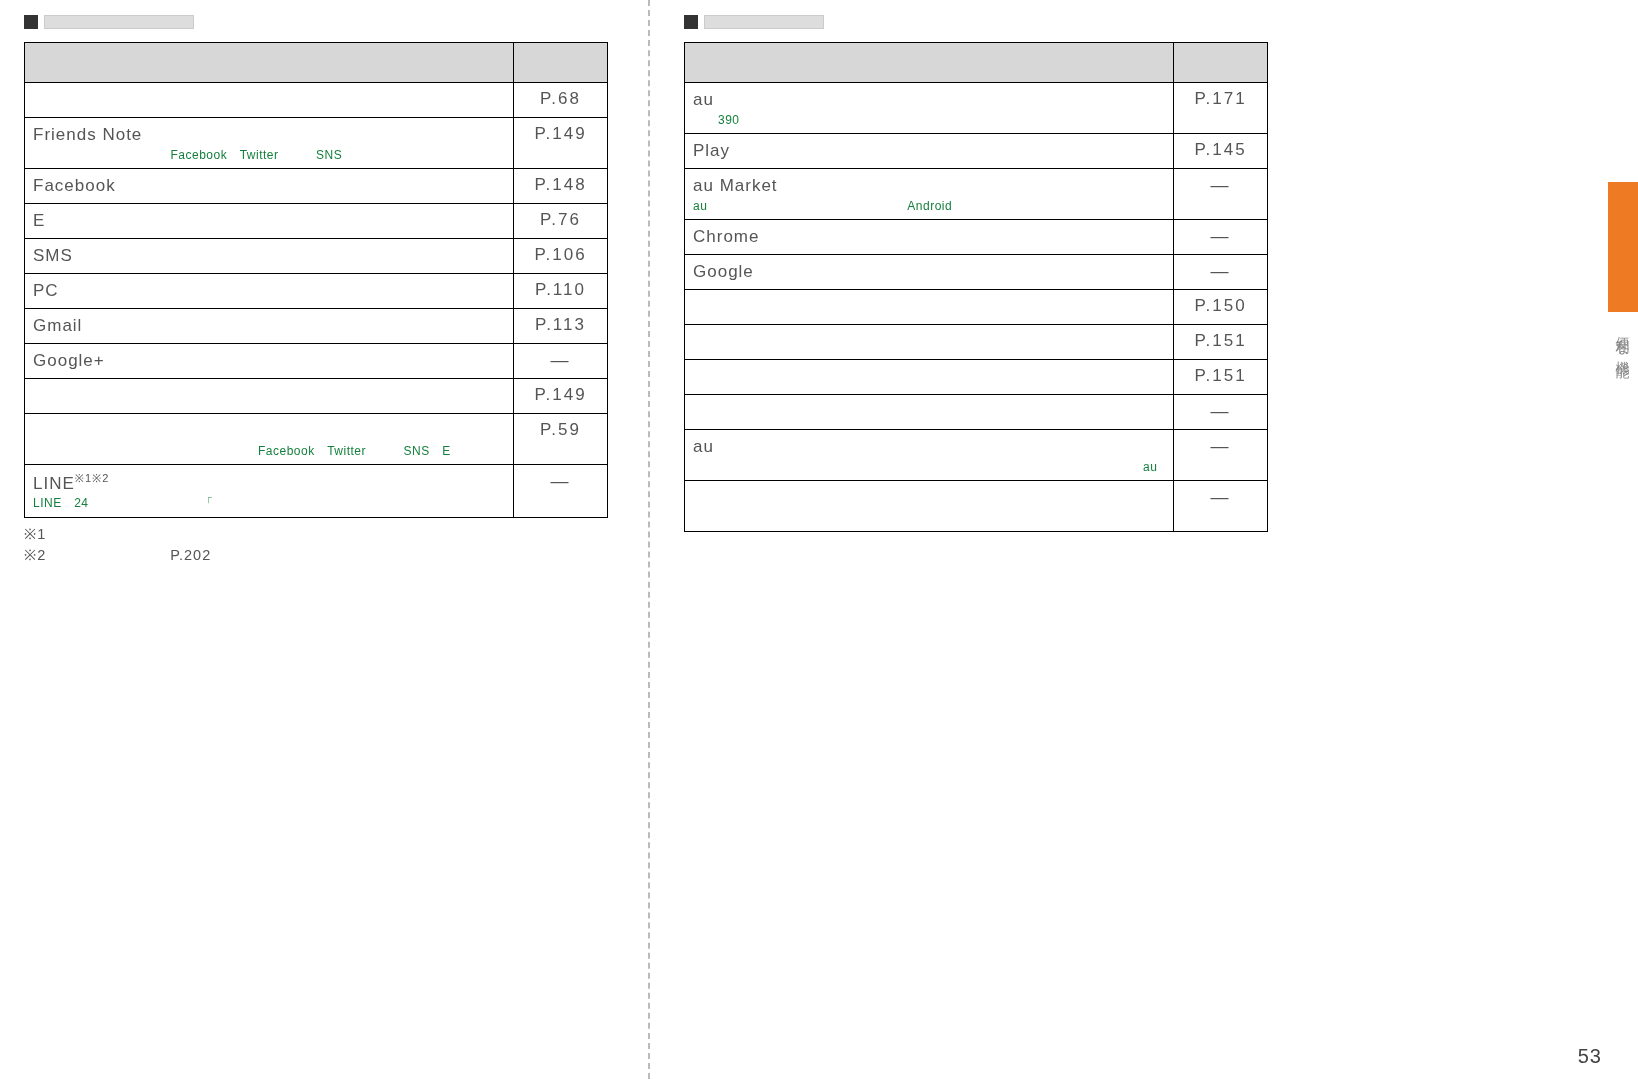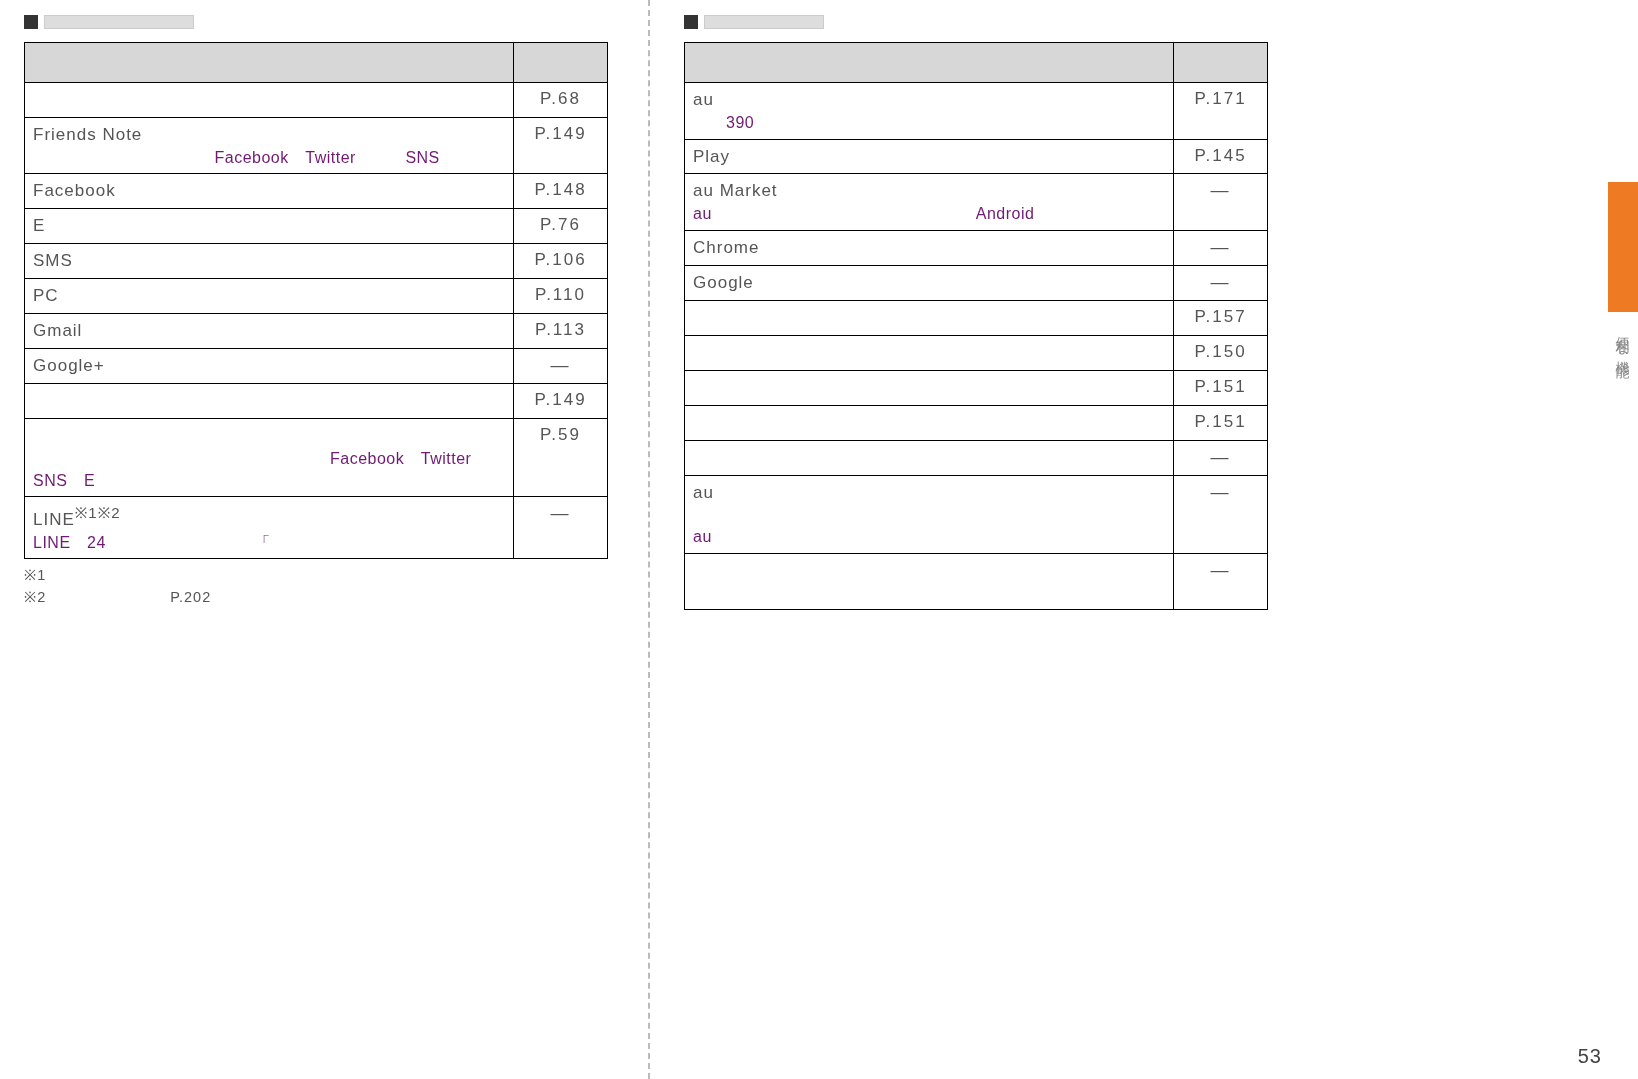--- a/index.html
+++ b/index.html
@@ -69,22 +69,22 @@
       height: 40px;
     }
     .ref-col { width: 94px; text-align: center; }
     .name-cell {
       font-size: 17px;
       line-height: 1.35;
       letter-spacing: 1px;
       word-break: break-all;
     }
     .desc {
-      font-size: 16px;
-      color: #701a75;
+      font-size: 12px;
+      color: #15803d;
       letter-spacing: 0.5px;
     }
     .ref-cell {
       text-align: center;
       font-size: 17px;
       letter-spacing: 2px;
     }
     .dash { font-size: 18px; }
     .footnotes {
       margin-top: 6px;
@@ -112,21 +112,21 @@
       height: 90px;
     }
     .pagenum {
       position: absolute;
       right: 36px;
       bottom: 11px;
       font-size: 20px;
       color: #444;
       letter-spacing: 1px;
     }
-    sup { font-size: 15px; vertical-align: super; }
+    sup { font-size: 11px; vertical-align: super; }
   </style>
 </head>
 <body>
 
 <div class="page">
   <div class="col col-left">
     <div class="section-title">
       <span class="black-sq"></span>
       <span class="gray-box" style="width:150px"></span>
     </div>
@@ -231,24 +231,20 @@
           <tr>
             <td class="name-cell"><span>Chrome</span></td>
             <td class="ref-cell"><span class="dash">—</span></td>
           </tr>
           <tr>
             <td class="name-cell"><span>Google</span></td>
             <td class="ref-cell"><span class="dash">—</span></td>
           </tr>
           <tr>
             <td class="name-cell"><span>　</span></td>
-            <td class="ref-cell">P.157</td>
-          </tr>
-          <tr>
-            <td class="name-cell"><span>　</span></td>
             <td class="ref-cell">P.150</td>
           </tr>
           <tr>
             <td class="name-cell"><span>　</span></td>
             <td class="ref-cell">P.151</td>
           </tr>
           <tr>
             <td class="name-cell"><span>　</span></td>
             <td class="ref-cell">P.151</td>
           </tr>

